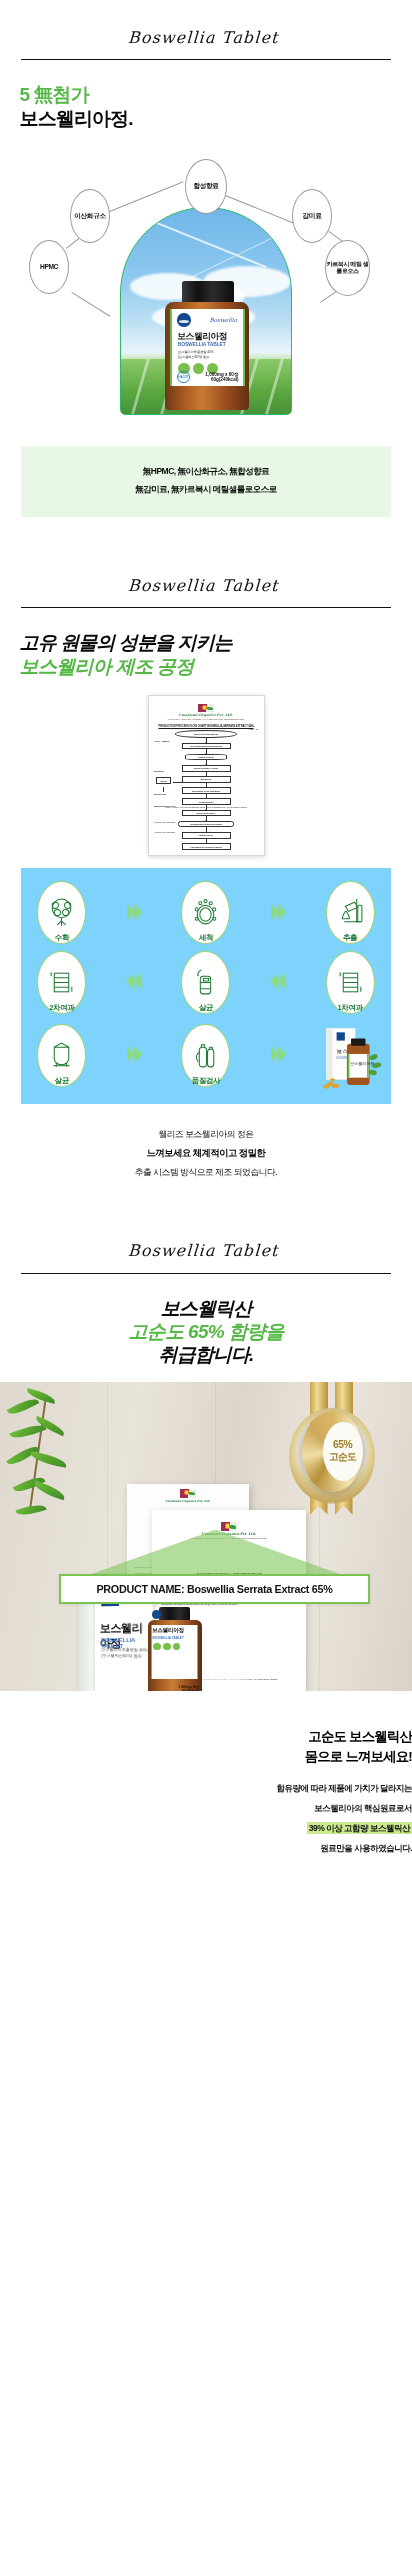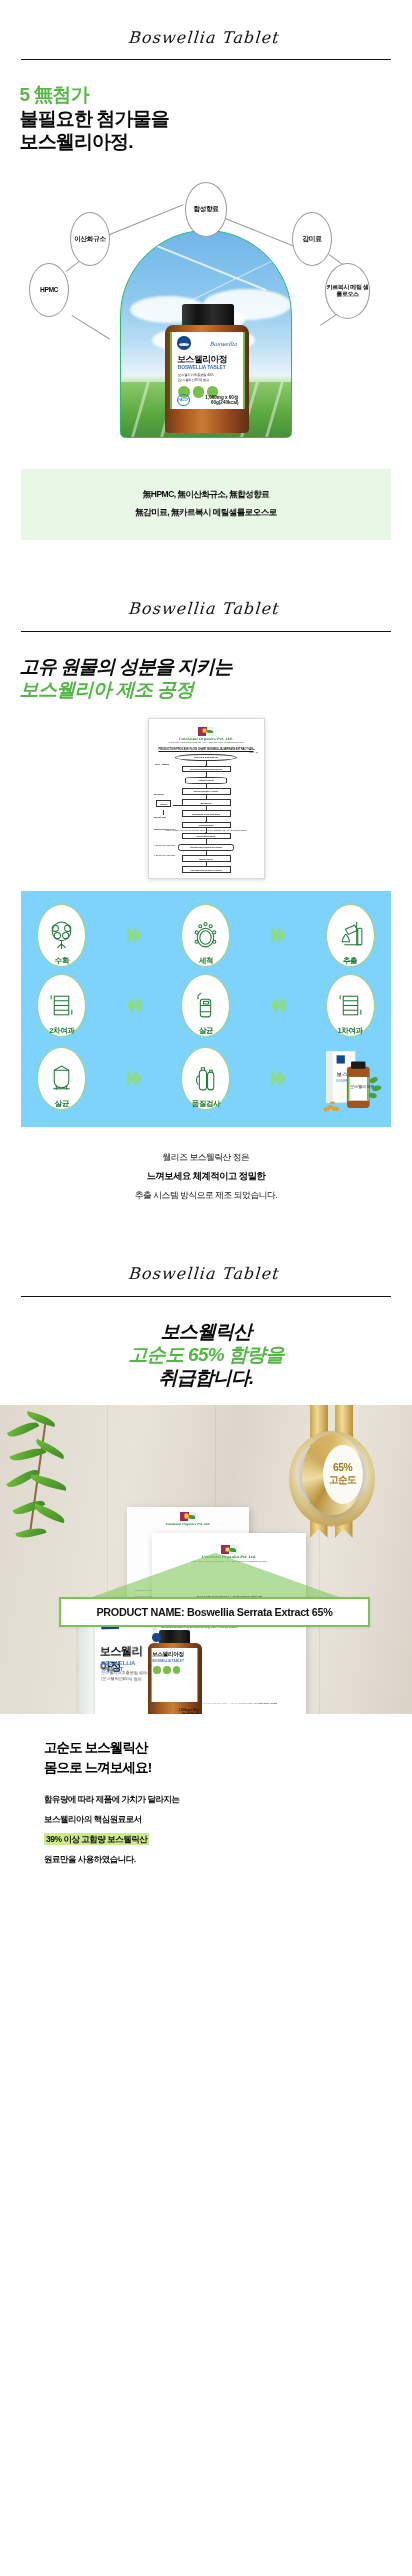--- a/index.html
+++ b/index.html
@@ -527,21 +527,21 @@
   .pb-qty  { position:absolute; right: 3.1px; bottom: 2.6px; text-align:right; font-size: 2.8px; font-weight:700; line-height:1.3; }
   .pb-dots { position:absolute; left: 5.2px; top: 36px; display:flex; gap:2.1px; }
   .pb-dot  { width: 7.7px; height: 7.7px; border-radius:50%; background:#79bf4b; }
   .stool {
     position:absolute; left: 62px; bottom: -11.3px;
     width: 118px; height: 36px; border-radius: 50%;
     background: rgba(255,255,255,.55); filter: blur(2.6px);
   }
 
   
-  .final { text-align:left; margin-top: 24px; padding-bottom: 62px; padding-left: 44px; }
+  .final { text-align:right; margin-top: 36px; padding-bottom: 62px; padding-left: 44px; }
   .fn-bold-big {
     font-size: 13.4px; font-weight: 700;
     letter-spacing: -0.8px; line-height: 1.5; color: #000;
   }
   .fn-line {
     font-size: 8.5px; font-weight: 700;
     letter-spacing: -0.5px; line-height: 2.35; color: #111;
   }
   .fn-hl {
     background: #cbe98f; padding: 1px 2.1px;
@@ -554,21 +554,20 @@
 
 <div class="page">
 
   <div class="brand-block">
     <div class="brand-script">Boswellia Tablet</div>
     <div class="brand-rule"></div>
   </div>
 
   <div class="headline">
     <div class="hl-green">5 無첨가</div>
-    <div class="hl-black">불필요한 첨가물을</div>
     <div class="hl-black">보스웰리아정.</div>
   </div>
 
   <div class="additive-stage">
     <div class="connector c1"></div>
     <div class="connector c2"></div>
     <div class="connector c3"></div>
     <div class="connector c4"></div>
     <div class="connector c5"></div>
     <div class="connector c6"></div>
@@ -856,21 +855,21 @@
               <ellipse cx="106" cy="100" rx="8" ry="5" transform="rotate(10 106 100)"></ellipse>
             </g>
           </svg>
         </div>
       </div>
 
     </div>
   </div>
 
   <div class="closing">
-    <div class="cl-thin">웰리즈 보스웰릭산 정은</div>
+    <div class="cl-thin">웰리즈 보스웰리아의 정은</div>
     <div class="cl-bold">느껴보세요 체계적이고 정밀한</div>
     <div class="cl-thin">추출 시스템 방식으로 제조 되었습니다.</div>
   </div>
 
   <div class="spacer-60"></div>
 
   <div class="brand-block">
     <div class="brand-script">Boswellia Tablet</div>
     <div class="brand-rule"></div>
   </div>

